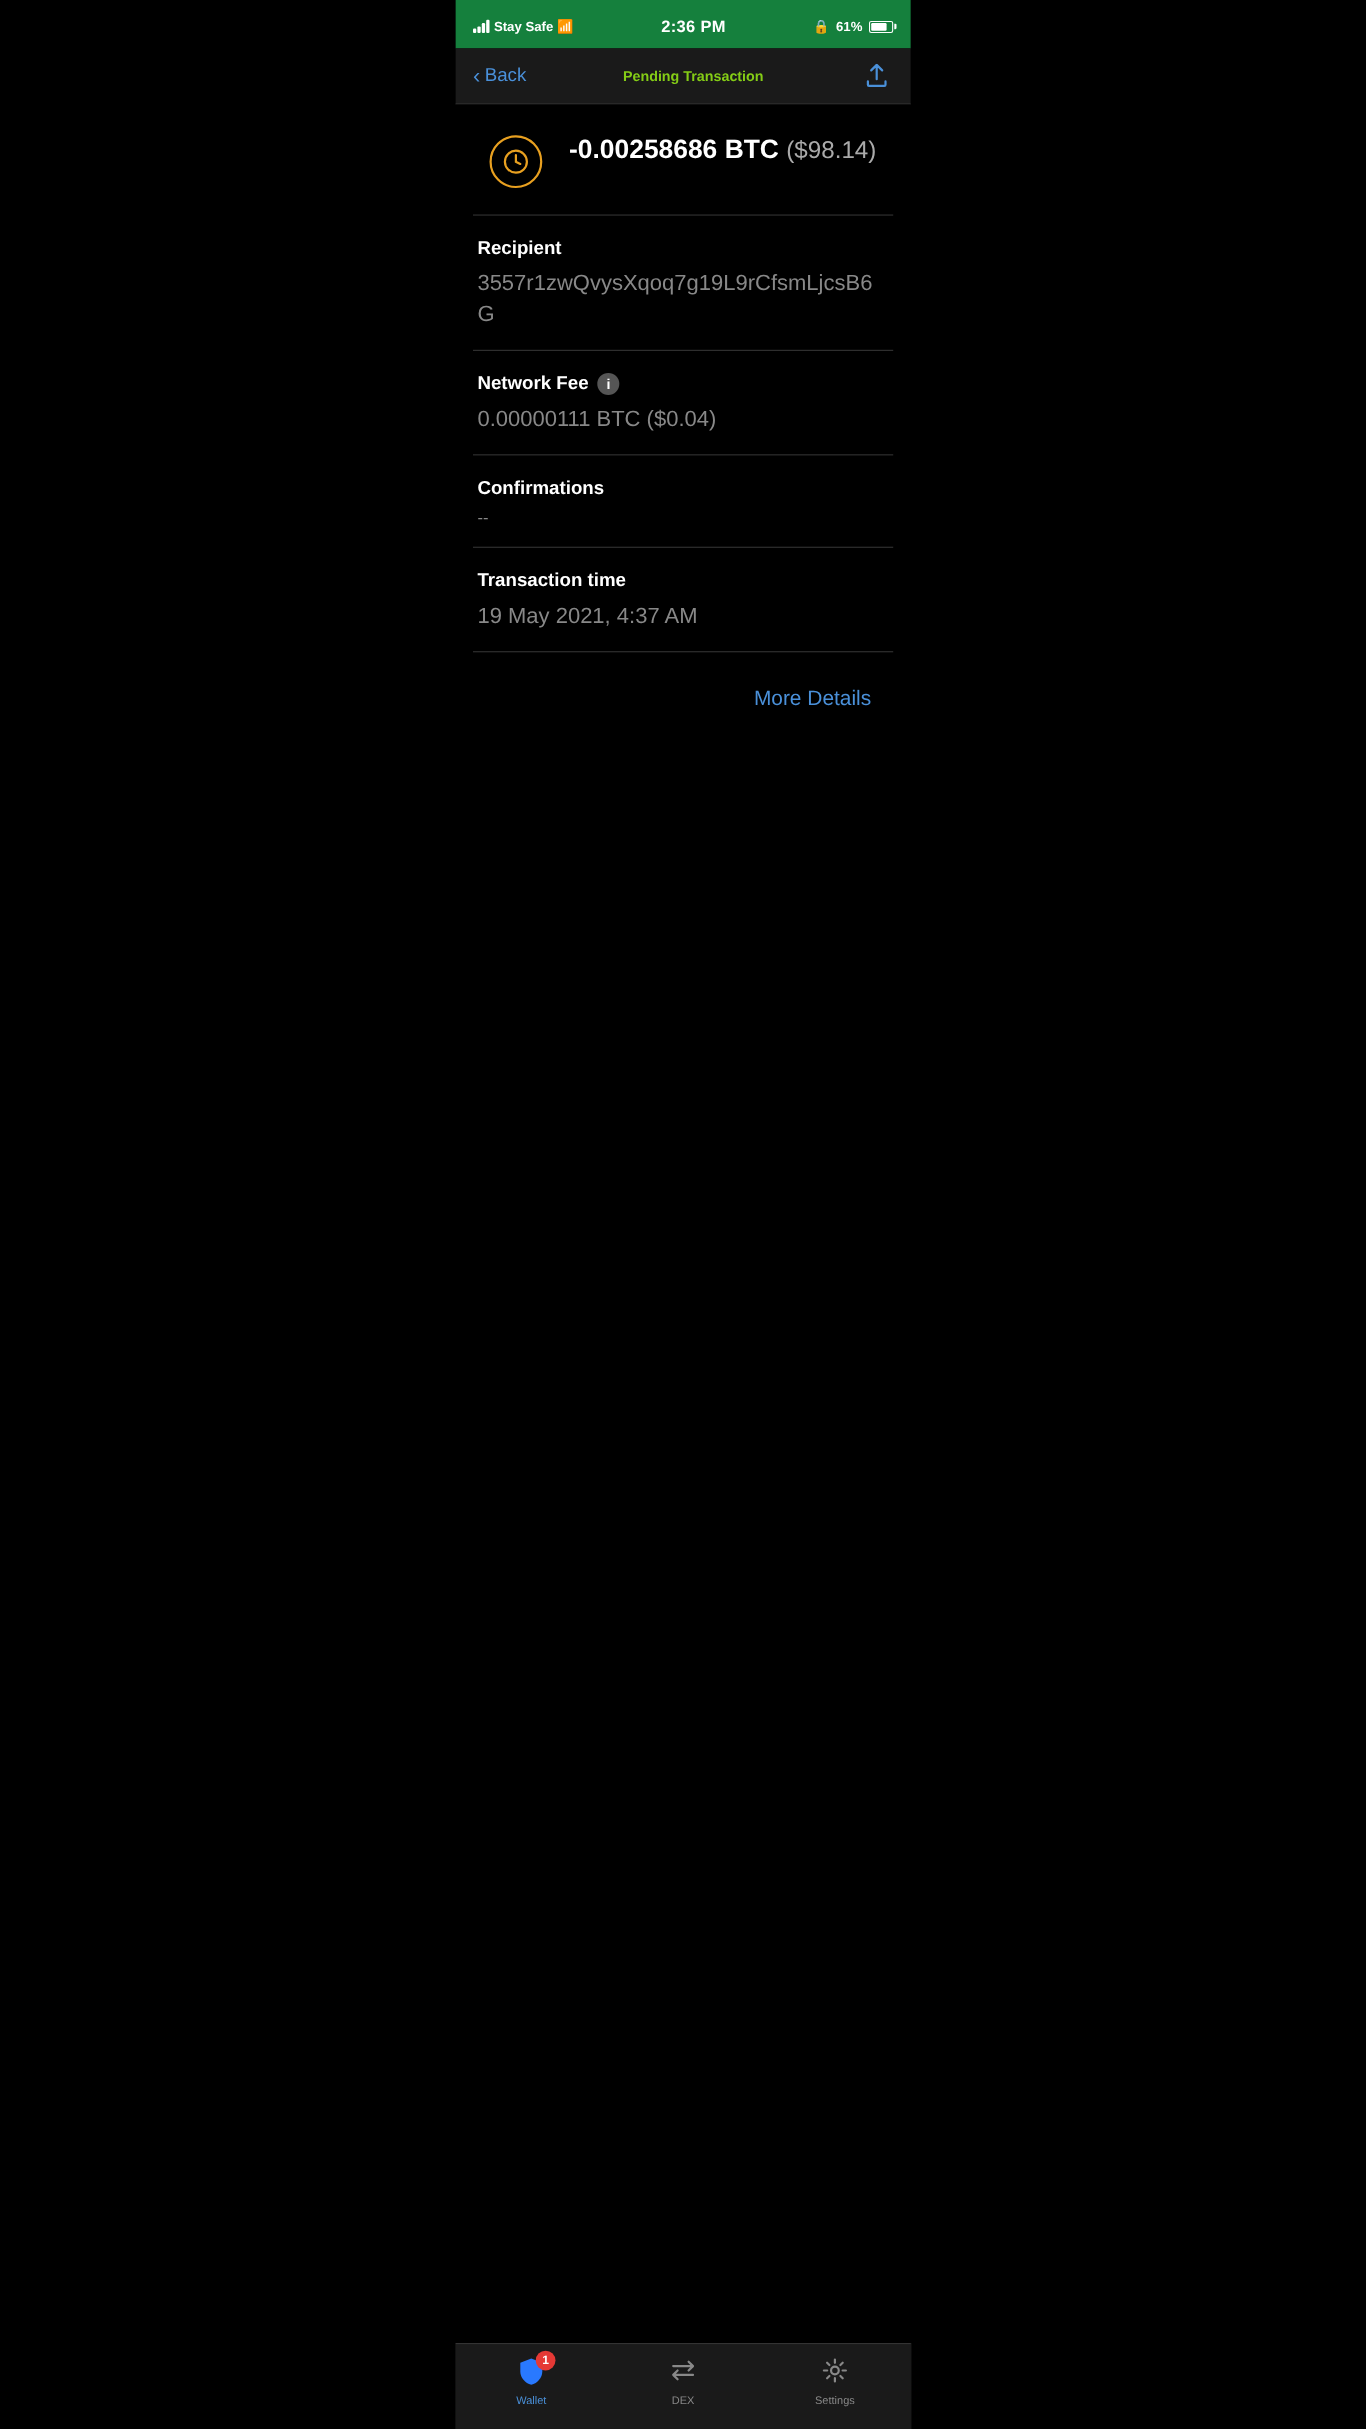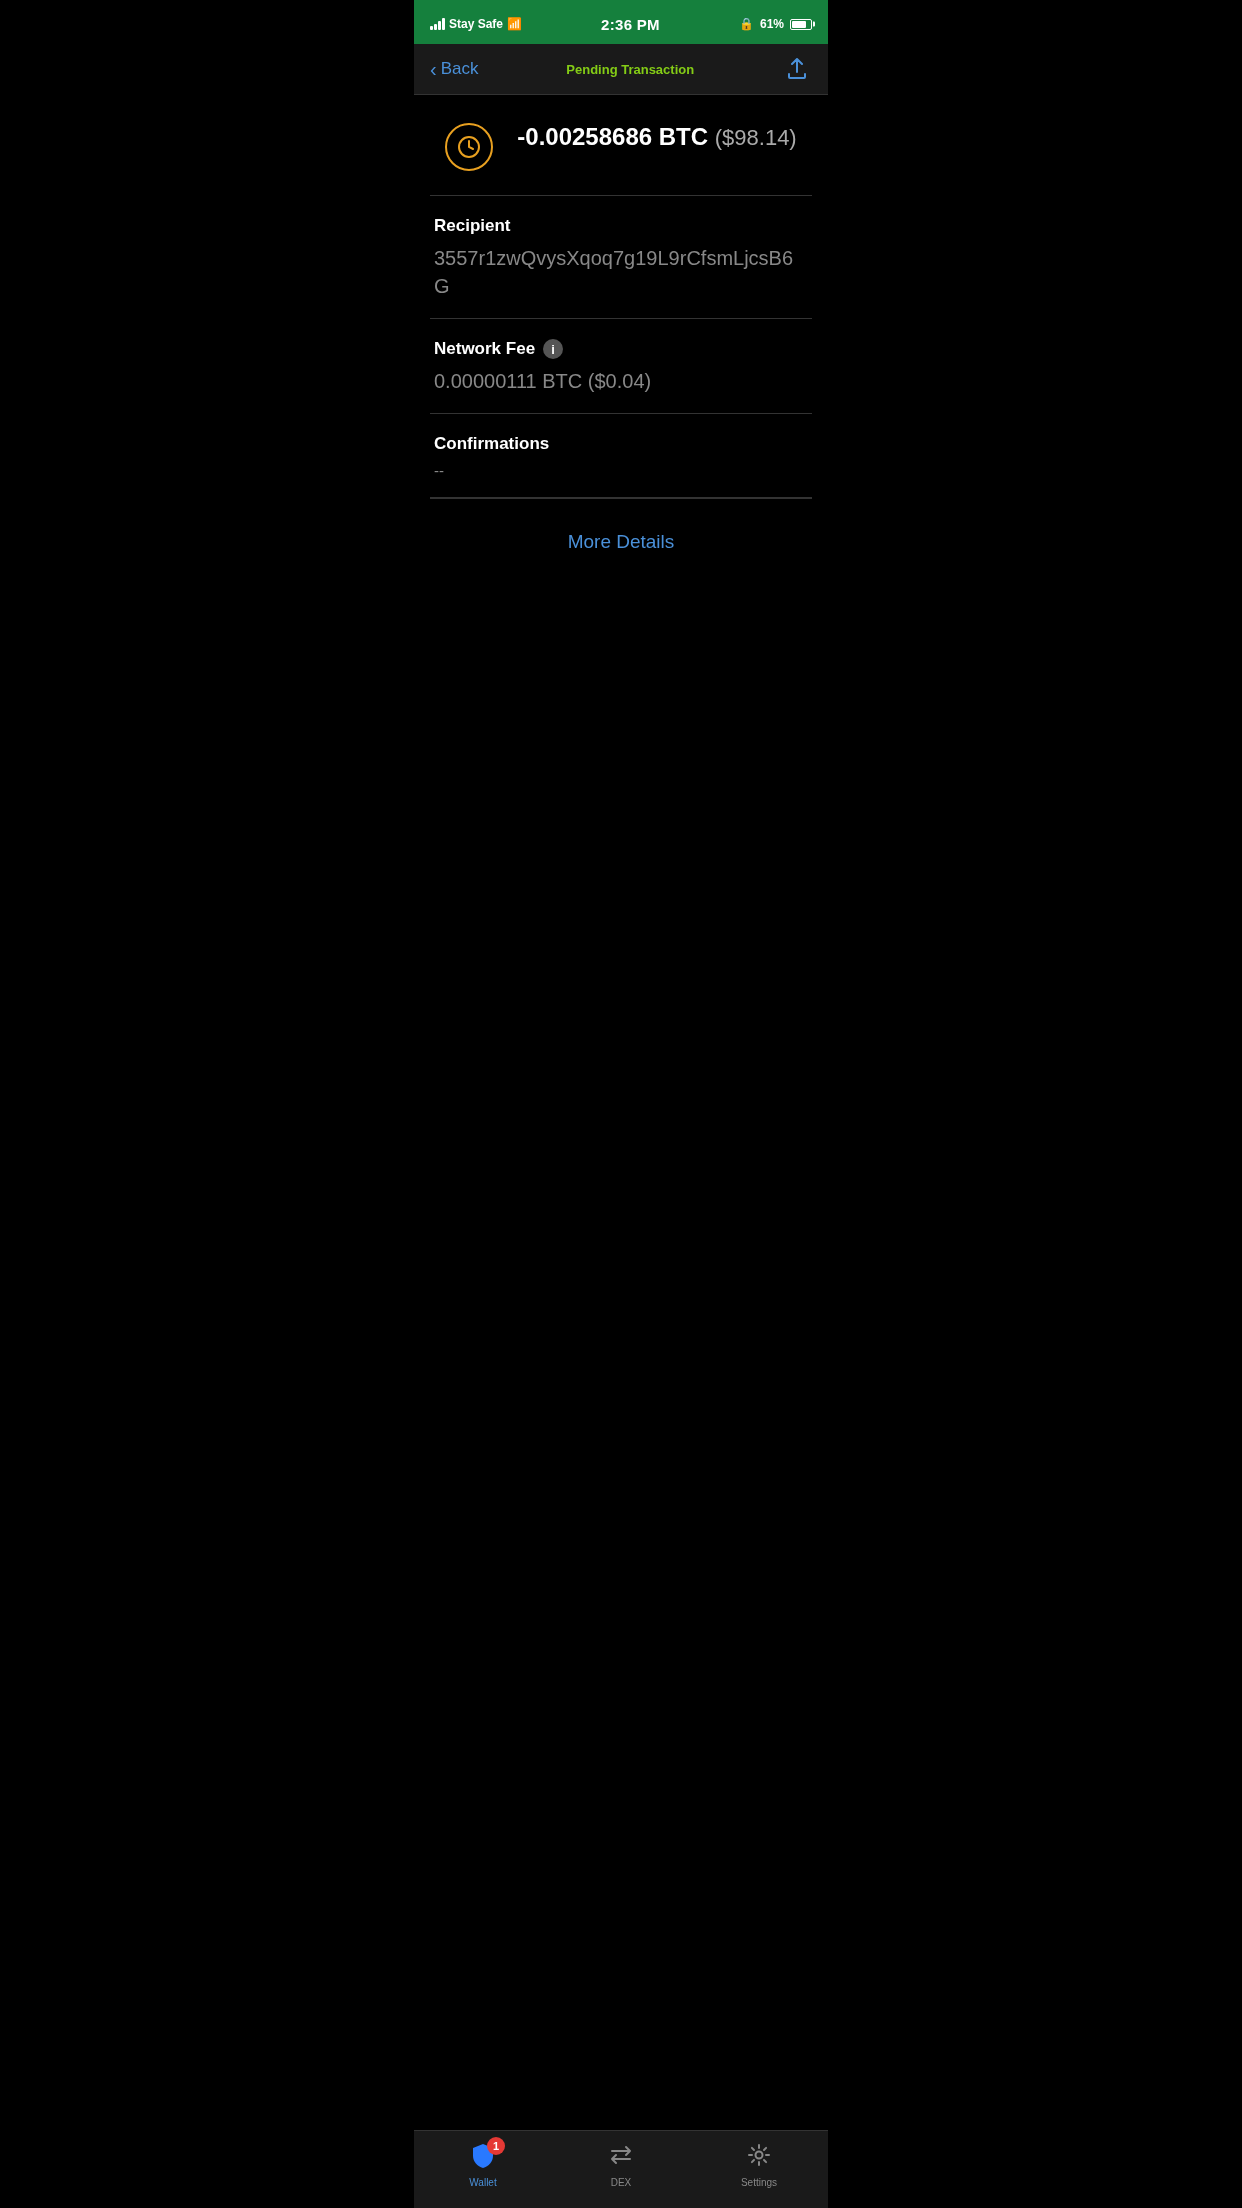--- a/index.html
+++ b/index.html
@@ -234,21 +234,21 @@
 
     .detail-value-dashes {
       font-size: 15px;
       color: #888;
     }
 
     
     .more-details-section {
       padding: 24px 20px;
       display: flex;
-      justify-content: center;
+      justify-content: flex-end;
     }
 
     .more-details-btn {
       font-size: 19px;
       font-weight: 500;
       color: #4a90d9;
       cursor: pointer;
       background: none;
       border: none;
       padding: 8px 16px;
@@ -406,20 +406,24 @@
 
   <div class="divider"></div>
 
   <div class="detail-section">
     <div class="detail-label">Confirmations</div>
     <div class="detail-value-dashes">--</div>
   </div>
 
   <div class="divider"></div>
 
+  <div class="detail-section">
+    <div class="detail-label">Transaction time</div>
+    <div class="detail-value">19 May 2021, 4:37 AM</div>
+  </div>
 
   <div class="divider"></div>
 
   <div class="more-details-section">
     <button class="more-details-btn">More Details</button>
   </div>
 
   <div class="spacer"></div>
 </div>
 

